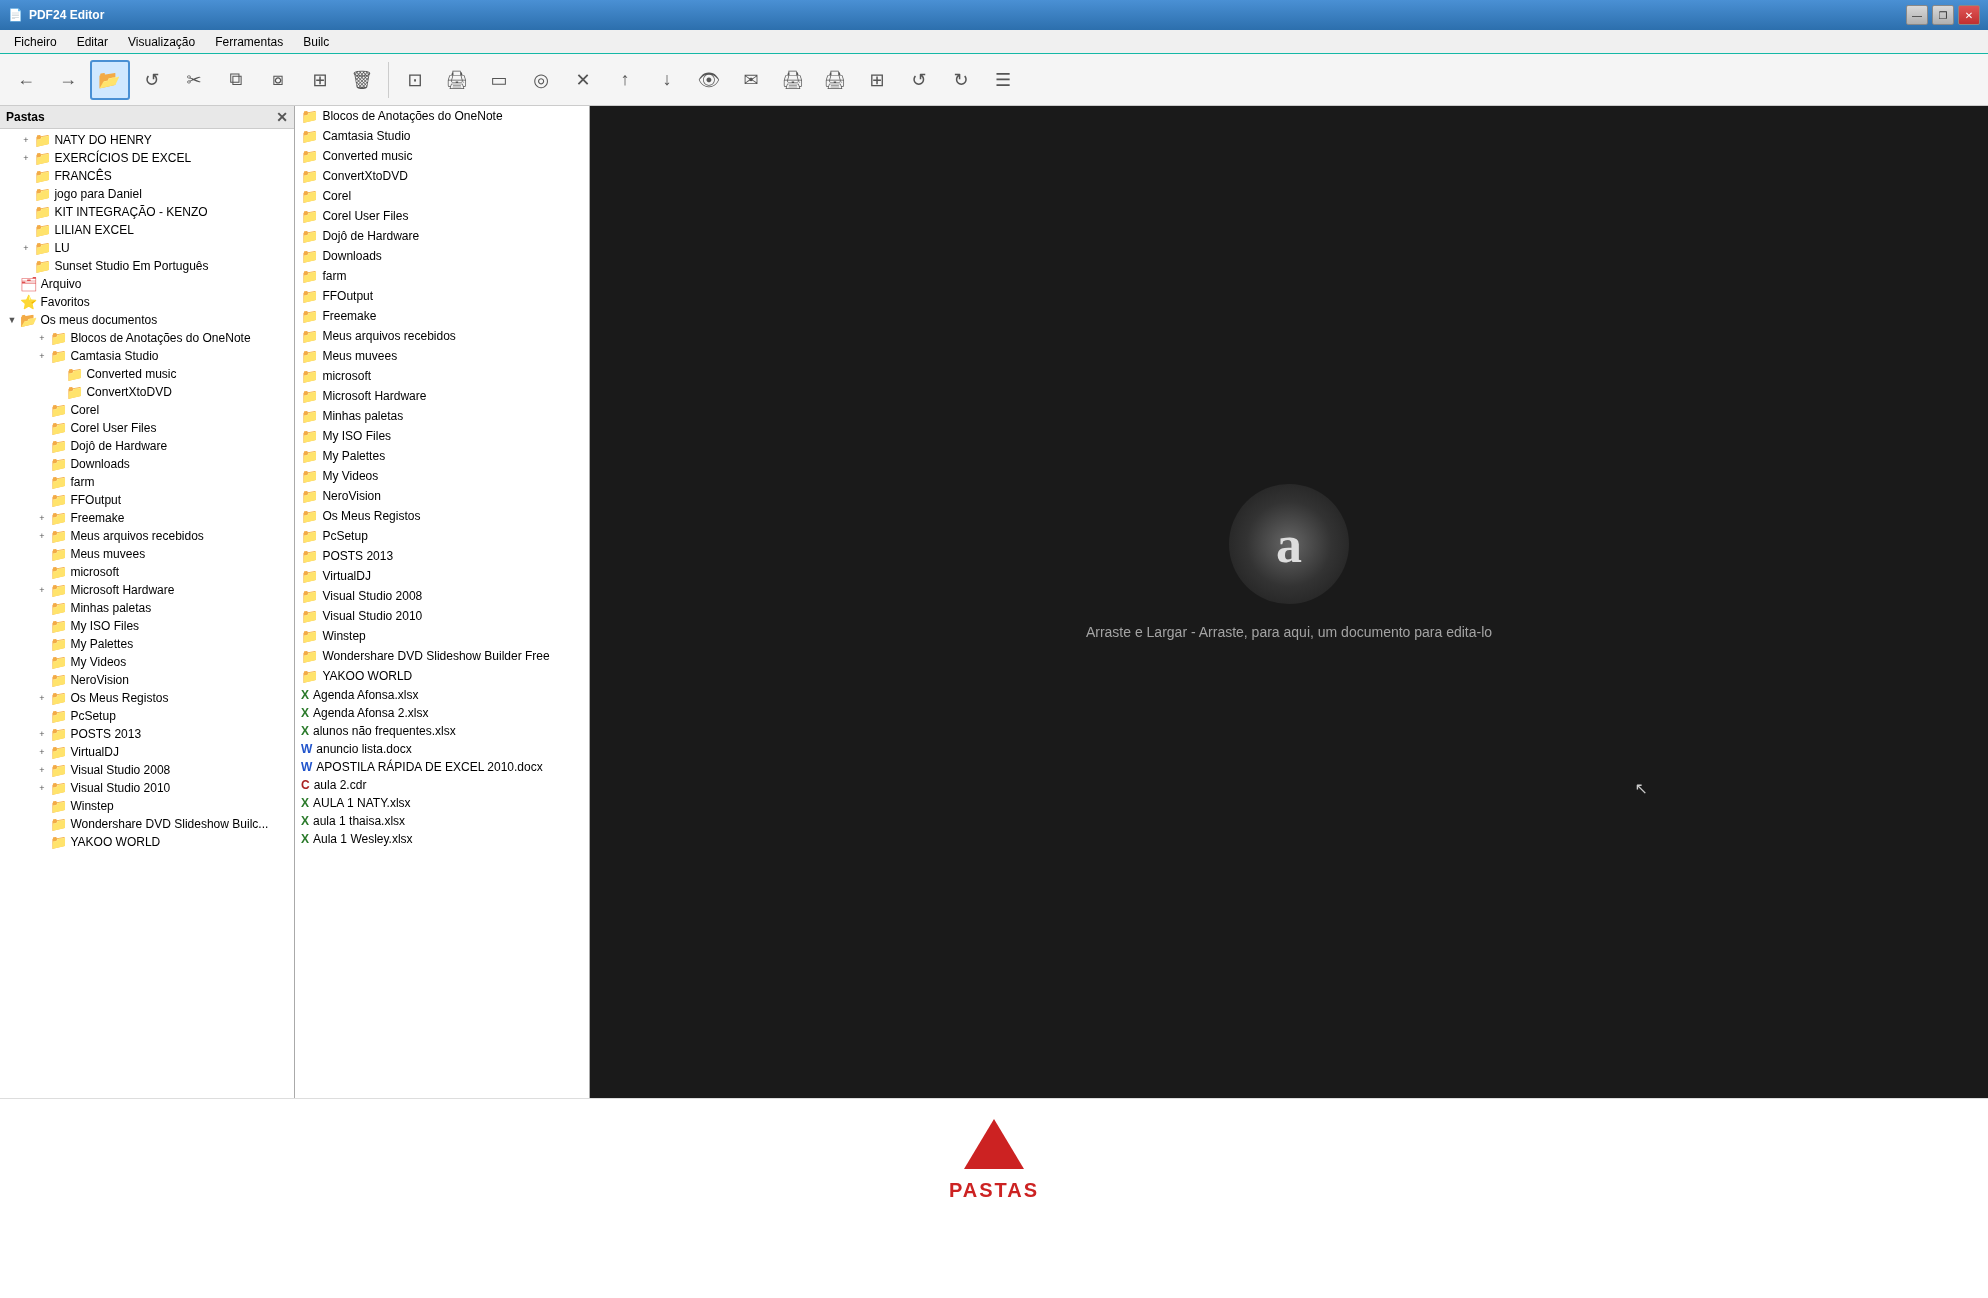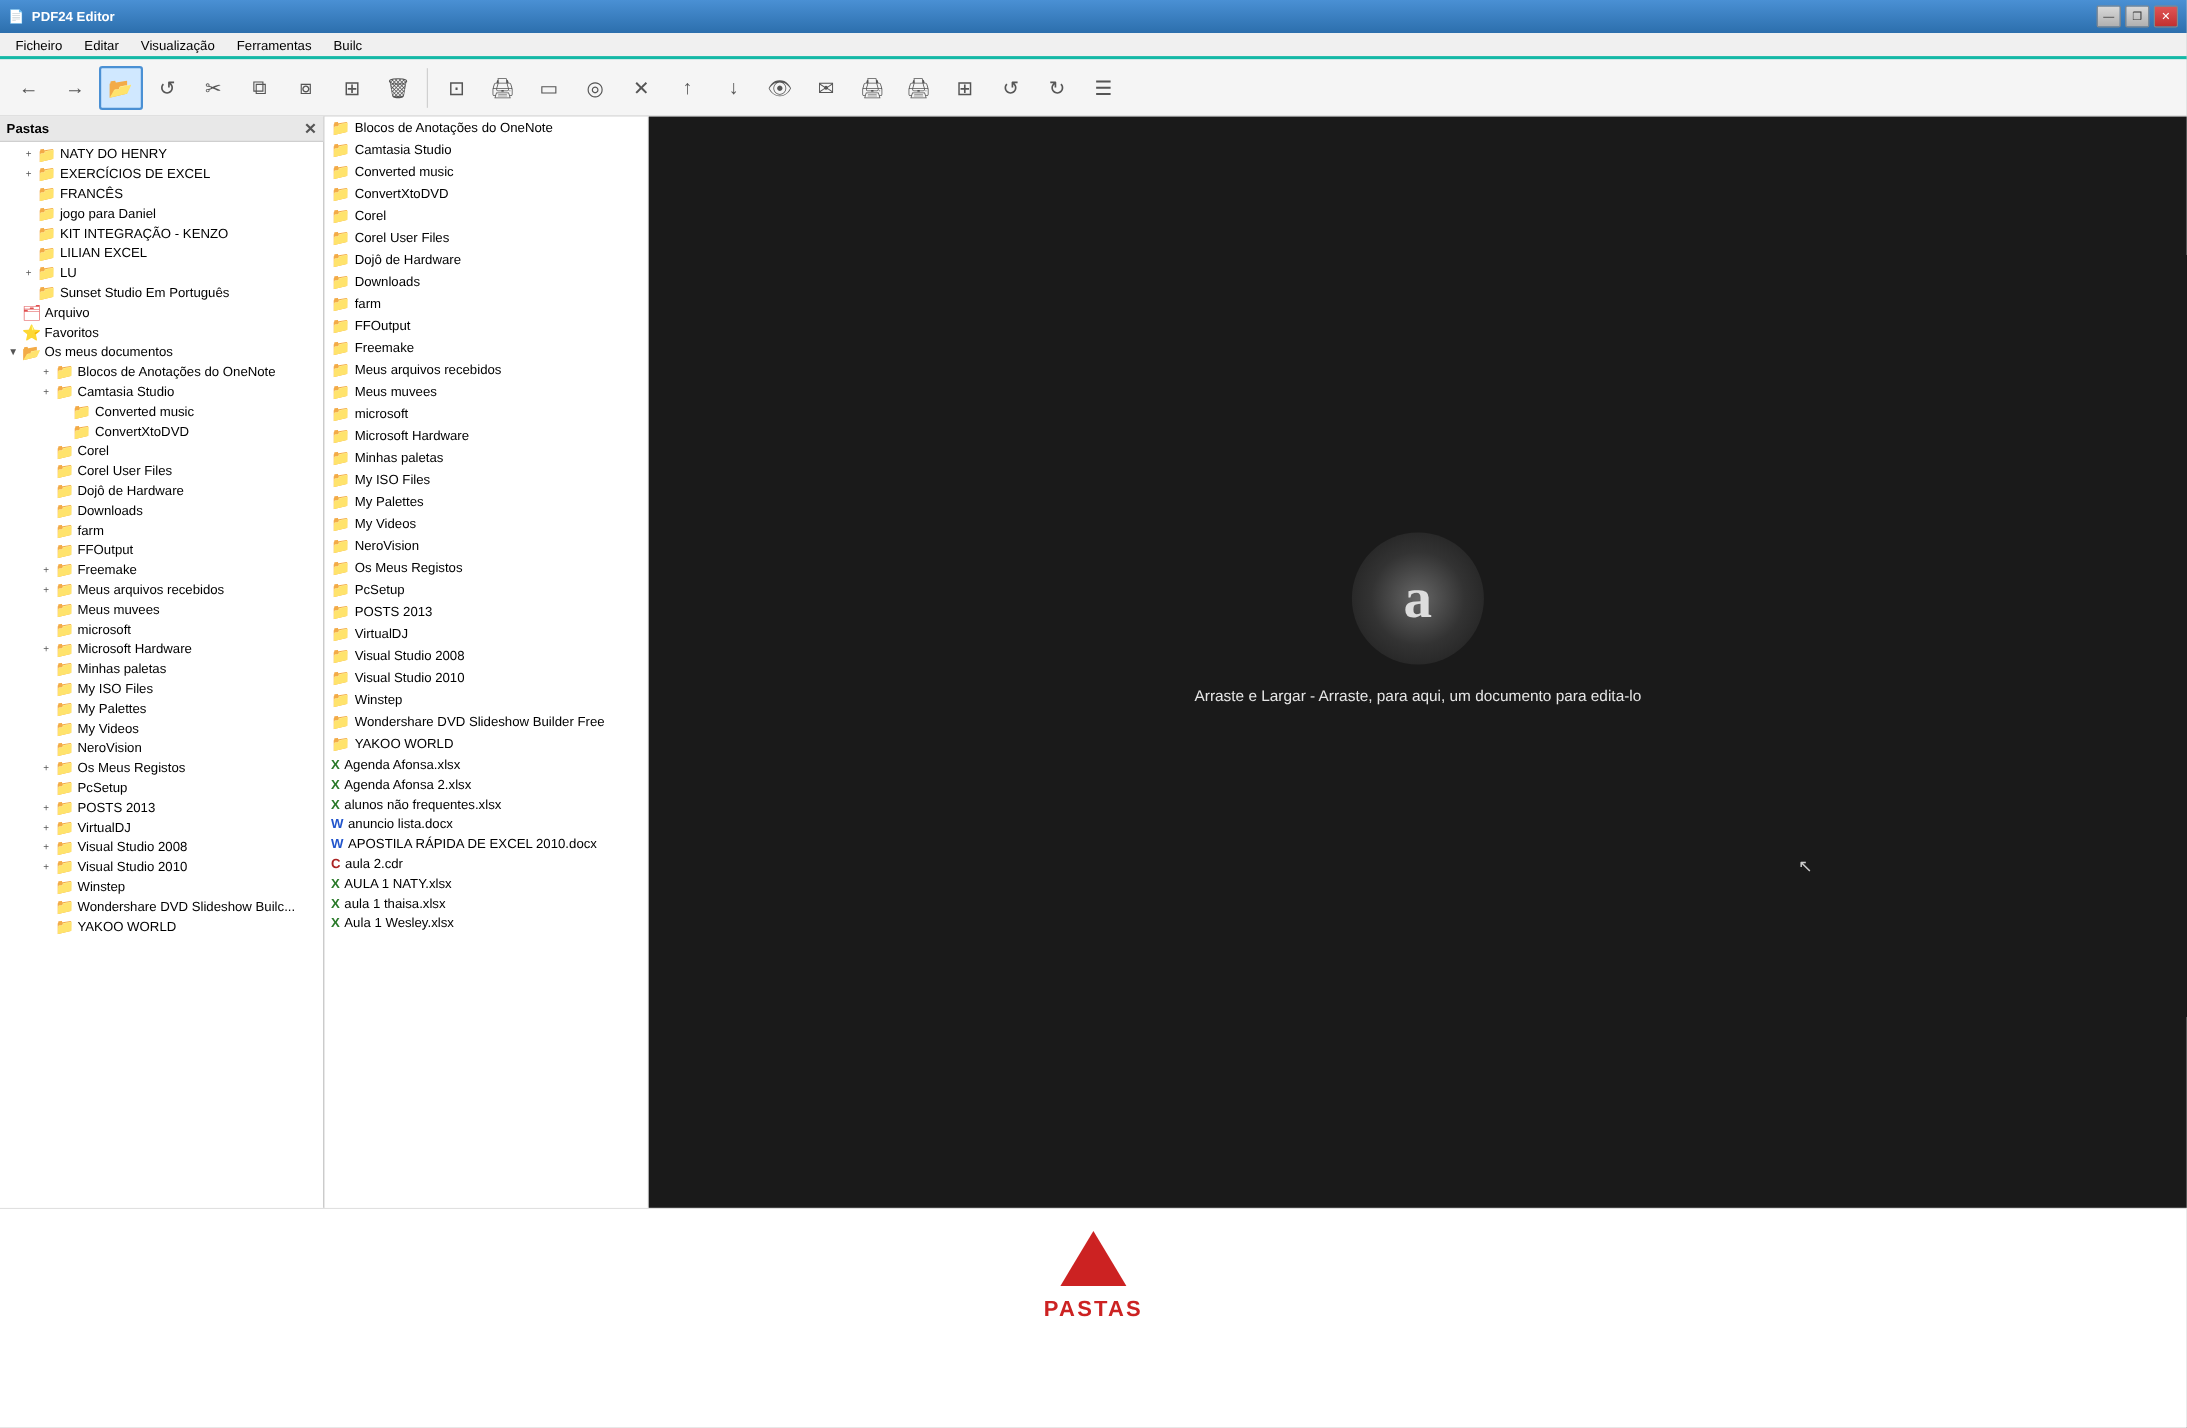--- a/index.html
+++ b/index.html
@@ -28,21 +28,21 @@
     }
     .title-btn.close { background: linear-gradient(to bottom, #e05555, #c03030); color: white; }
 
     
     .menu-bar {
       background: #f0f0f0;
       height: 24px;
       display: flex;
       align-items: center;
       padding: 4px 4px;
-      border-bottom: 3px solid #14b8a6;
+      border-bottom: 1px solid #14b8a6;
     }
     .menu-item {
       padding: 2px 10px;
       cursor: pointer;
       font-size: 12px;
       color: #000;
     }
 
     
     .toolbar {
@@ -606,21 +606,21 @@
       <span>Aula 1 Wesley.xlsx</span>
     </div>
 
   </div>
 
   <div class="right-panel">
     <div style="display:flex;flex-direction:column;align-items:center;margin-top:-80px;">
       <div style="width:120px;height:120px;background:radial-gradient(circle at center, #666 0%, #333 50%, #1a1a1a 100%);border-radius:50%;display:flex;align-items:center;justify-content:center;margin-bottom:20px;">
         <span style="font-size:52px;color:#ddd;font-family:serif;font-weight:bold;">a</span>
       </div>
-      <span style="color:#e5e5e5;font-size:14px;text-align:center;padding:0 40px;">Arraste e Largar - Arraste, para aqui, um documento para edita-lo</span>
+      <span style="color:#a3a3a3;font-size:14px;text-align:center;padding:0 40px;">Arraste e Largar - Arraste, para aqui, um documento para edita-lo</span>
     </div>
     <div style="position:absolute;right:340px;bottom:300px;font-size:16px;color:#ccc;">↖</div>
   </div>
 
 </div>
 
 <div class="annotation-area">
   <div class="annotation-item">
     <div class="arrow-up"></div>
     <span class="annotation-label">PASTAS</span>

